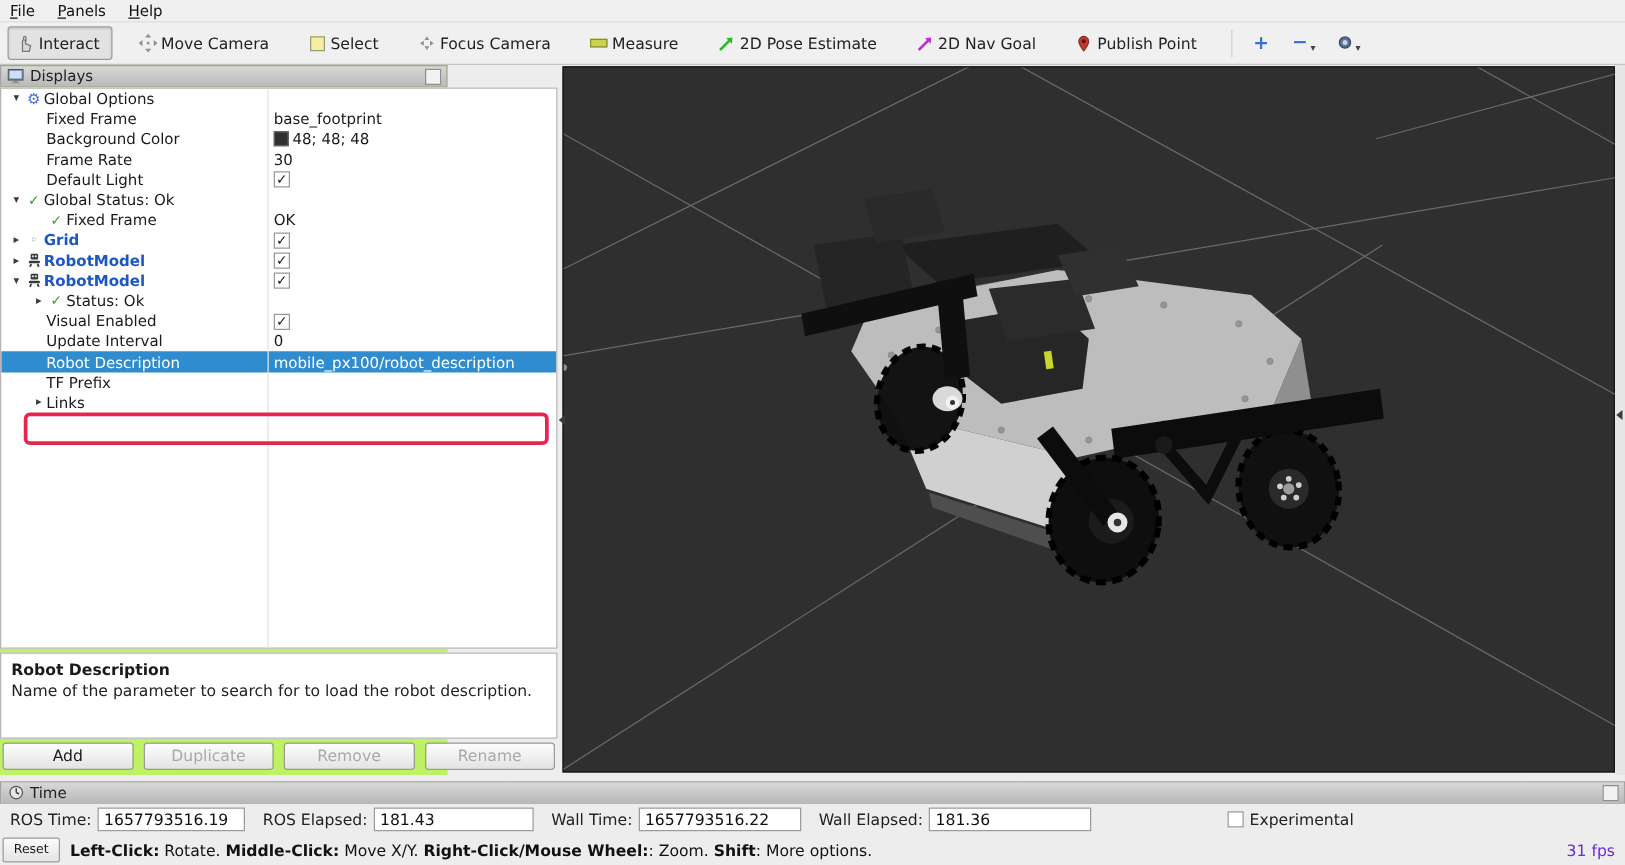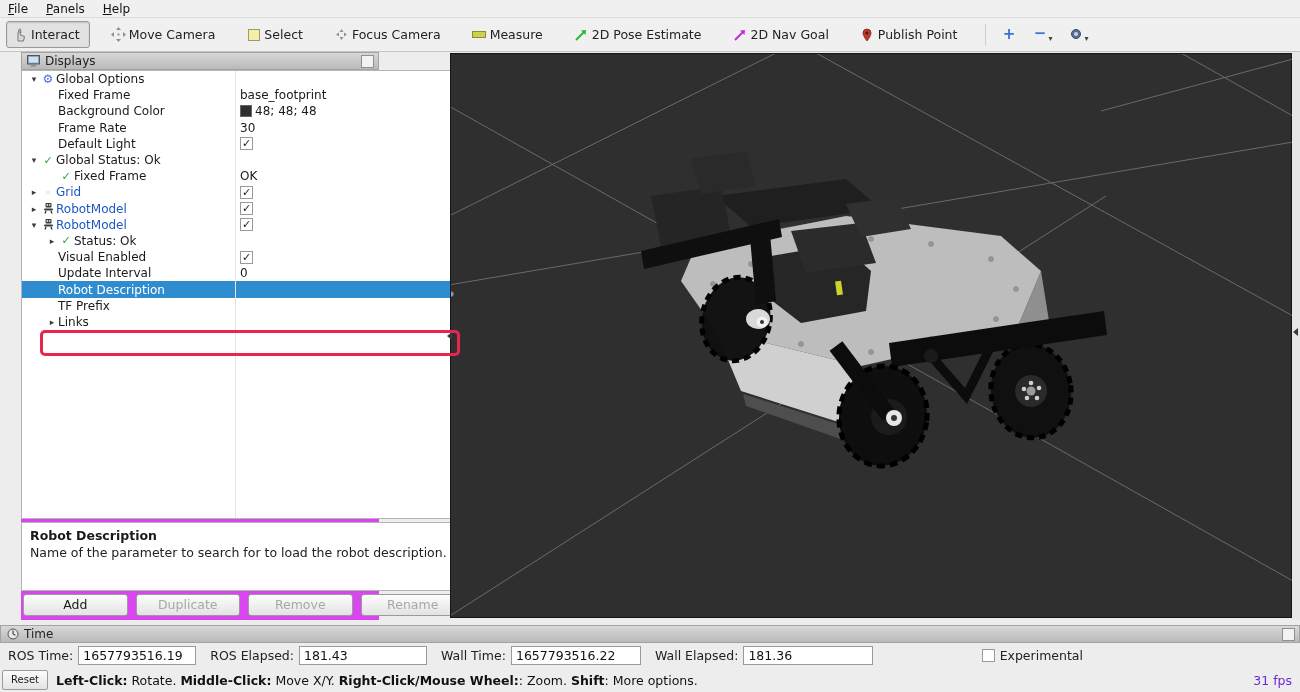--- a/index.html
+++ b/index.html
@@ -14,32 +14,32 @@
   #toolbar { position:absolute; left:0; top:18px; width:1300px; height:34px; background:#f0f0f0; border-bottom:1px solid #c4c4c4; display:flex; align-items:center; padding-left:6px; }
   .tool { display:flex; align-items:center; gap:3px; padding:5px 9px 5px 6px; margin-right:14px; border:1px solid transparent; border-radius:3px; white-space:nowrap; }
   .tool.active { background:#e2e2e2; border:1px solid #9a9a9a; box-shadow:inset 0 1px 2px rgba(0,0,0,.15); }
   .tool .tlabel { font-size:12.5px; color:#222; }
   .ticon { display:inline-flex; width:15px; height:15px; align-items:center; justify-content:center; }
   .viewbtn { display:flex; align-items:flex-start; margin-right:10px; padding:2px 3px; }
   .caret { font-size:8px; color:#444; margin-top:8px; margin-left:1px; }
   #toolbar .sep { width:1px; height:22px; background:#cfcfcf; margin:0 12px 0 4px; }
 
   
-  #displays { position:absolute; left:0; top:52px; width:358px; height:568px; background:#d946ef;margin-left:21px; }
+  #displays { position:absolute; left:0; top:52px; width:358px; height:568px; background:#bef264; }
   .panel-title { height:18px; background:linear-gradient(#d8d8d8,#b9b9b9); border:1px solid #a3a3a3; display:flex; align-items:center; padding:0 4px; gap:4px; font-size:12px; color:#222; position:relative; }
   .float-btn { position:absolute; right:4px; top:2px; width:13px; height:13px; background:#f2f2f2; border:1px solid #8f8f8f; }
   #tree { position:absolute; left:0; top:18px; width:446px; height:449px; background:#ffffff; border:1px solid #b5b5b5; overflow:hidden; }
   #tree .coldiv { position:absolute; left:213px; top:0; width:1px; height:100%; background:#e4e4e4; }
   .trow { display:flex; height:16.2px; align-items:center; position:relative; }
   .trow .lcell { width:213px; display:flex; align-items:center; height:100%; overflow:hidden; }
   .trow .rcell { flex:1; display:flex; align-items:center; height:100%; padding-left:5px; overflow:hidden; }
   .arrow { width:12px; font-size:9px; color:#3c3c3c; text-align:center; flex:none; }
   .ticn { width:16px; flex:none; text-align:center; font-size:11px; line-height:11px; }
   .tlbl { font-size:12px; white-space:nowrap; }
-  .bold-blue { color:#1c57c4; font-weight:normal; }
+  .bold-blue { color:#1c57c4; font-weight:bold; }
   .cbox { width:13px; height:13px; border:1px solid #9a9a9a; background:#fff; font-size:11px; line-height:11px; text-align:center; color:#1a1a1a; flex:none; }
   .swatch { width:12px; height:12px; background:#303030; border:1px solid #666; margin-right:3px; flex:none; }
   .trow.sel { background:#2f8dcf; }
   .trow.sel .tlbl, .trow.sel .rcell { color:#ffffff; }
   #redbox { position:absolute; left:18px; top:259px; width:420px; height:26px; border:3px solid #e8254f; border-radius:5px; z-index:6; pointer-events:none; }
   #helpbox { position:absolute; left:0; top:470px; width:446px; height:69px; background:#ffffff; border:1px solid #b5b5b5; padding:5px 8px; }
   #helpbox .ht { font-weight:bold; font-size:12.5px; }
   #helpbox .hb { font-size:12.5px; margin-top:2px; color:#222; }
   #dispbtns { position:absolute; left:0; top:542px; width:446px; display:flex; gap:8px; padding:0 2px; }
   .dbtn { flex:1; height:22px; border:1px solid #9b9b9b; border-radius:3px; background:linear-gradient(#fdfdfd,#e3e3e3); font-size:12.5px; color:#1a1a1a; text-align:center; line-height:20px; }
@@ -317,20 +317,21 @@
             <span class="tlbl">Update Interval</span>
           </div>
           <div class="rcell" style="font-size: 12px;">0</div>
         </div>
         <div class="trow sel">
           <div class="lcell">
             <span style="width: 24px; flex: 0 0 auto;"></span>
             <span class="arrow"></span>
             <span class="tlbl">Robot Description</span>
           </div>
+          <div class="rcell" style="font-size: 12px;">mobile_px100/robot_description</div>
         </div>
         <div class="trow">
           <div class="lcell">
             <span style="width: 24px; flex: 0 0 auto;"></span>
             <span class="arrow"></span>
             <span class="tlbl">TF Prefix</span>
           </div>
           <div class="rcell" style="font-size: 12px;"></div>
         </div>
         <div class="trow">

